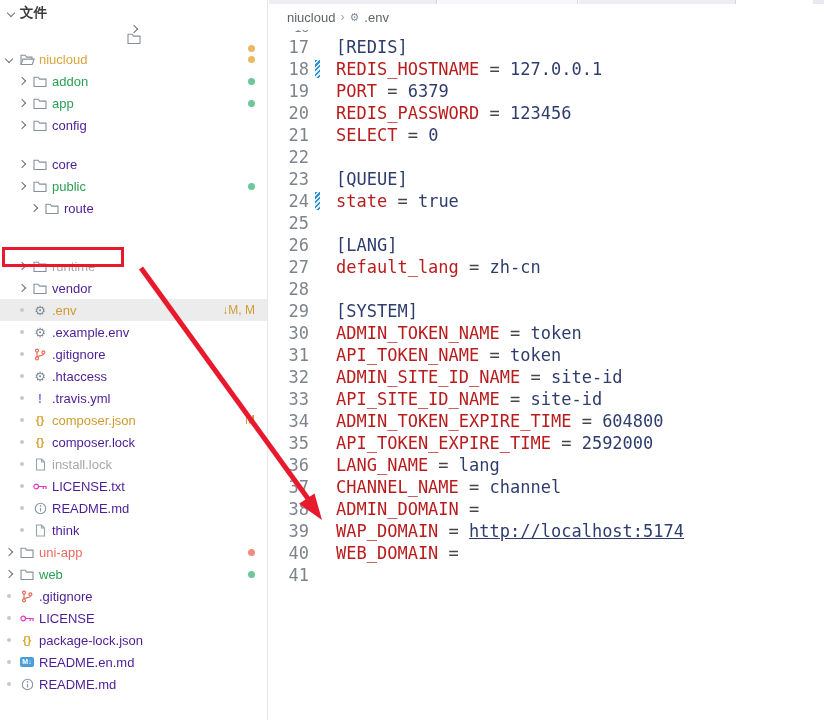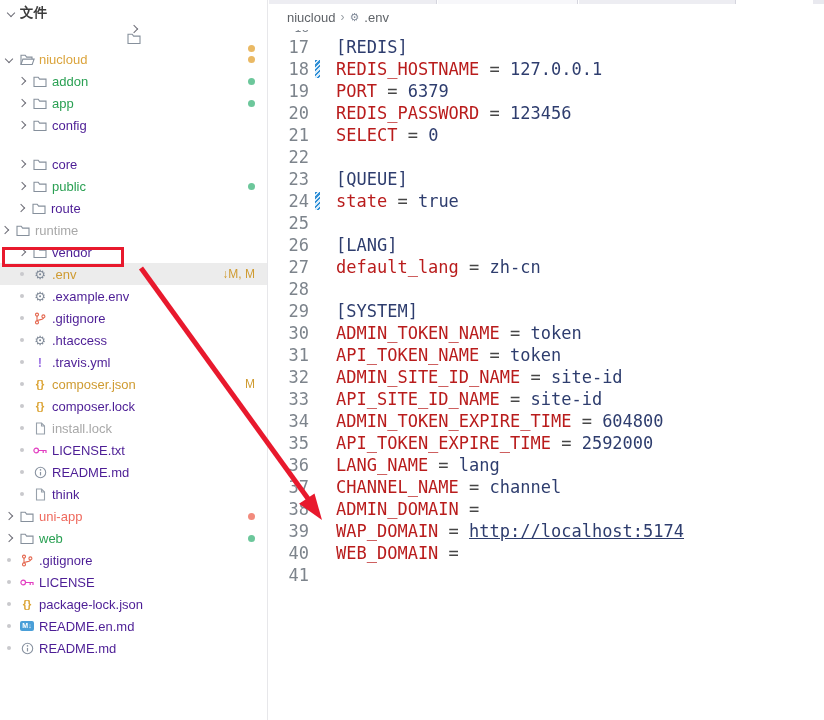--- a/index.html
+++ b/index.html
@@ -157,31 +157,31 @@
           <span class="ticon">
             <svg width="14" height="13" viewBox="0 0 14 13">
               <path d="M1 2.2h4.2l1.4 1.9H13v7.4H1z" fill="none" stroke-width="1.1" stroke="#86909c"></path>
             </svg>
           </span>
           <span class="tlabel c-green">public</span>
           <span class="tright">
             <span class="rdot dot-green"></span>
           </span>
         </div>
-        <div class="trow" style="padding-left: 16px;">
+        <div class="trow" style="padding-left: 29px;">
           <span class="chev right"></span>
           <span class="ticon">
             <svg width="14" height="13" viewBox="0 0 14 13">
               <path d="M1 2.2h4.2l1.4 1.9H13v7.4H1z" fill="none" stroke-width="1.1" stroke="#86909c"></path>
             </svg>
           </span>
           <span class="tlabel c-default">route</span>
           <span class="tright"></span>
         </div>
-        <div class="trow" style="">
+        <div class="trow" style="padding-left: 17px; margin-top: 36px;">
           <span class="chev right"></span>
           <span class="ticon">
             <svg width="14" height="13" viewBox="0 0 14 13">
               <path d="M1 2.2h4.2l1.4 1.9H13v7.4H1z" fill="none" stroke-width="1.1" stroke="#86909c"></path>
             </svg>
           </span>
           <span class="tlabel c-dim">runtime</span>
           <span class="tright"></span>
         </div>
         <div class="trow" style="padding-left: 17px;">

